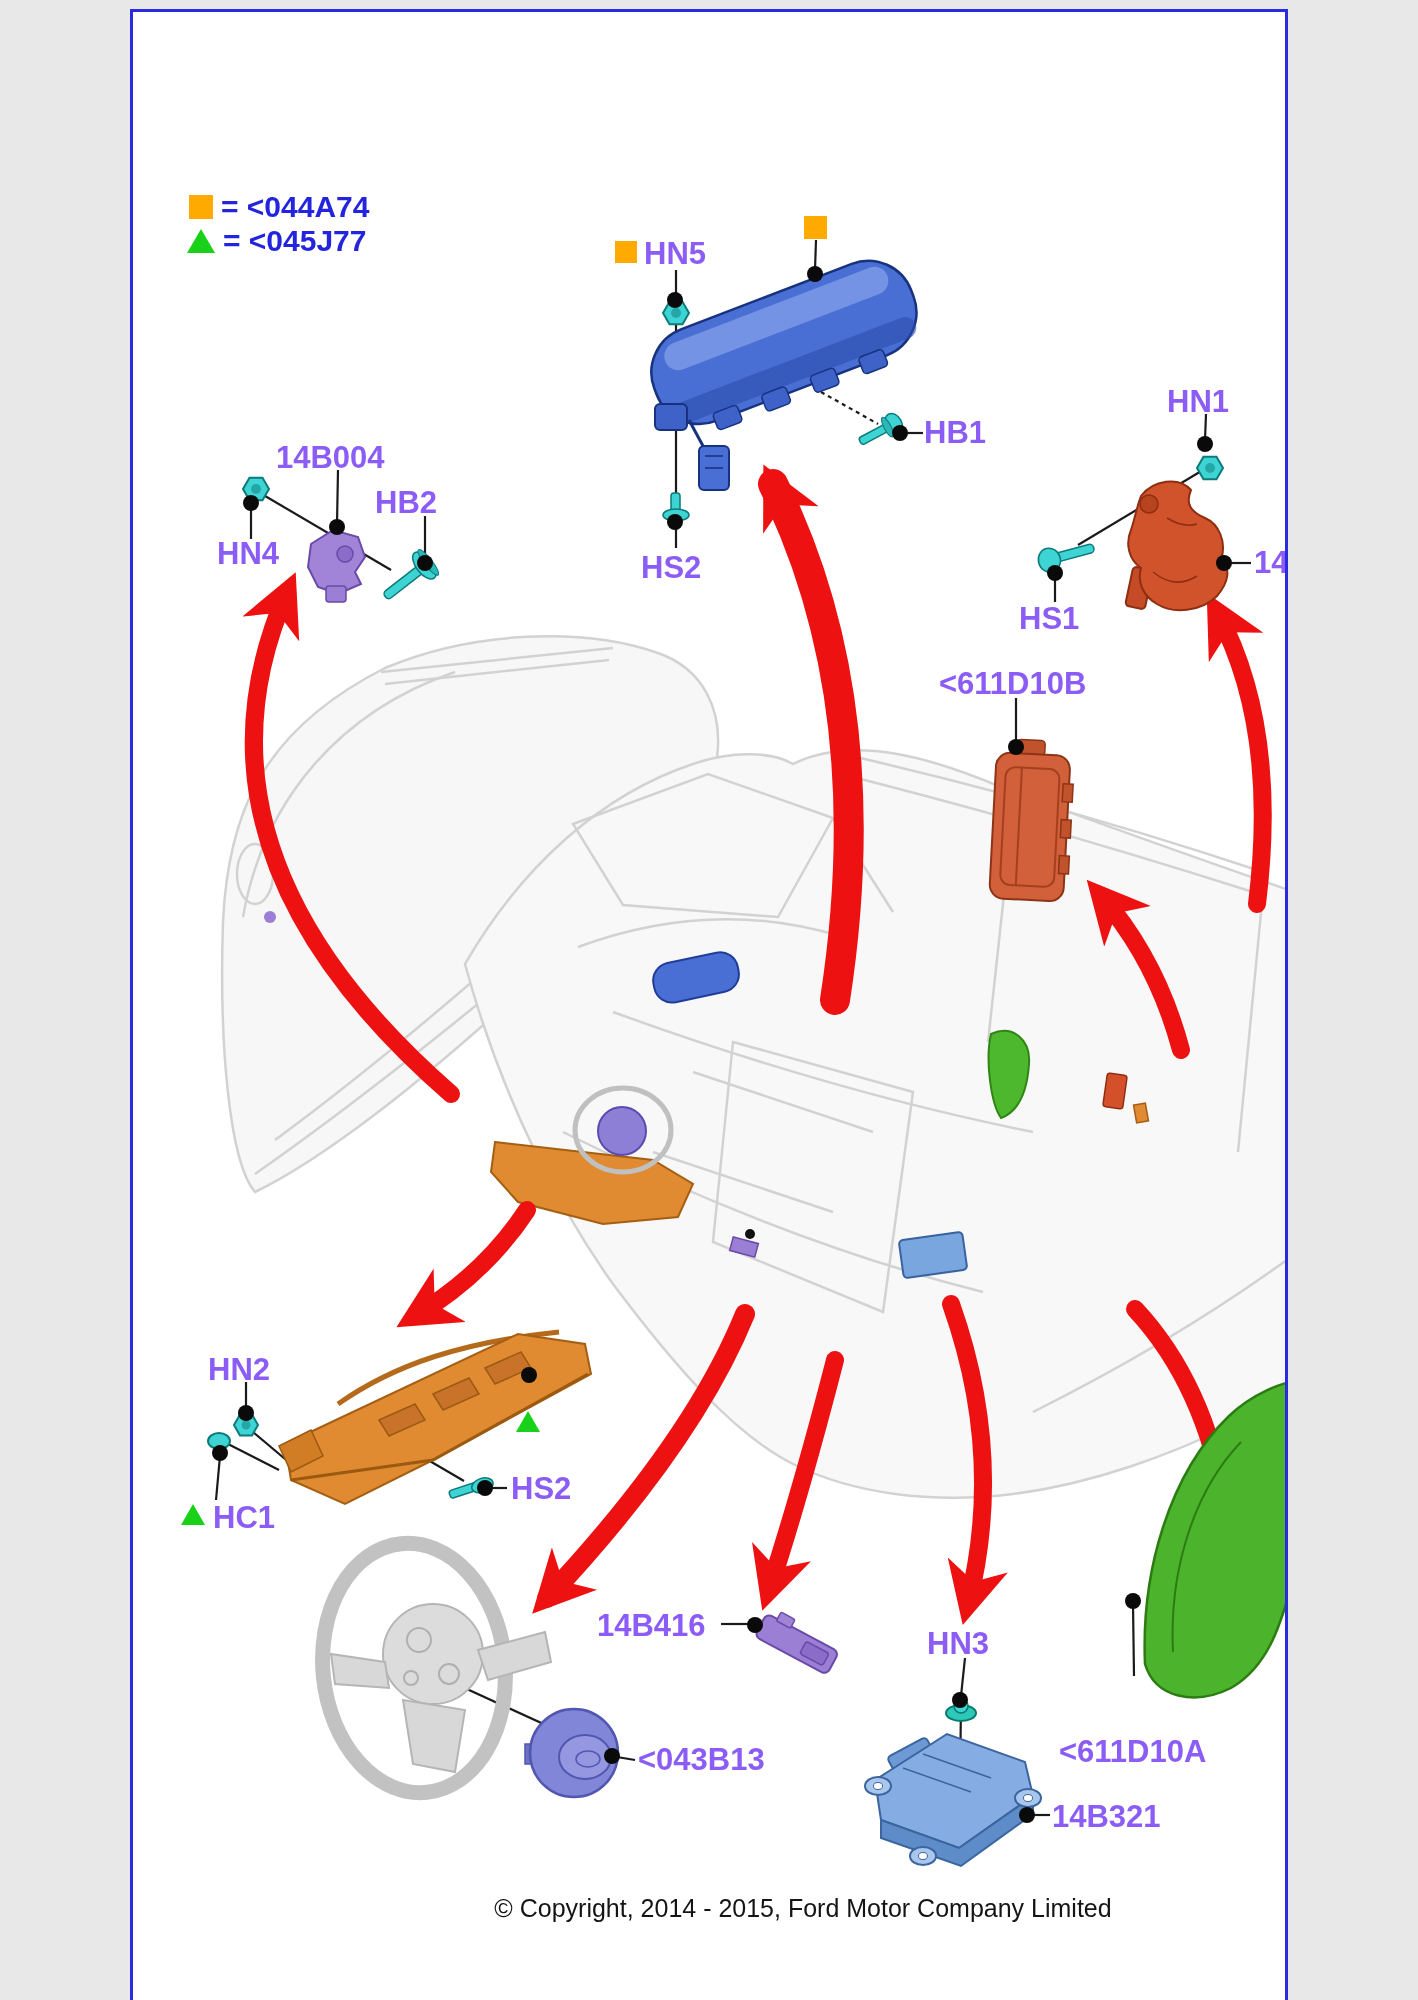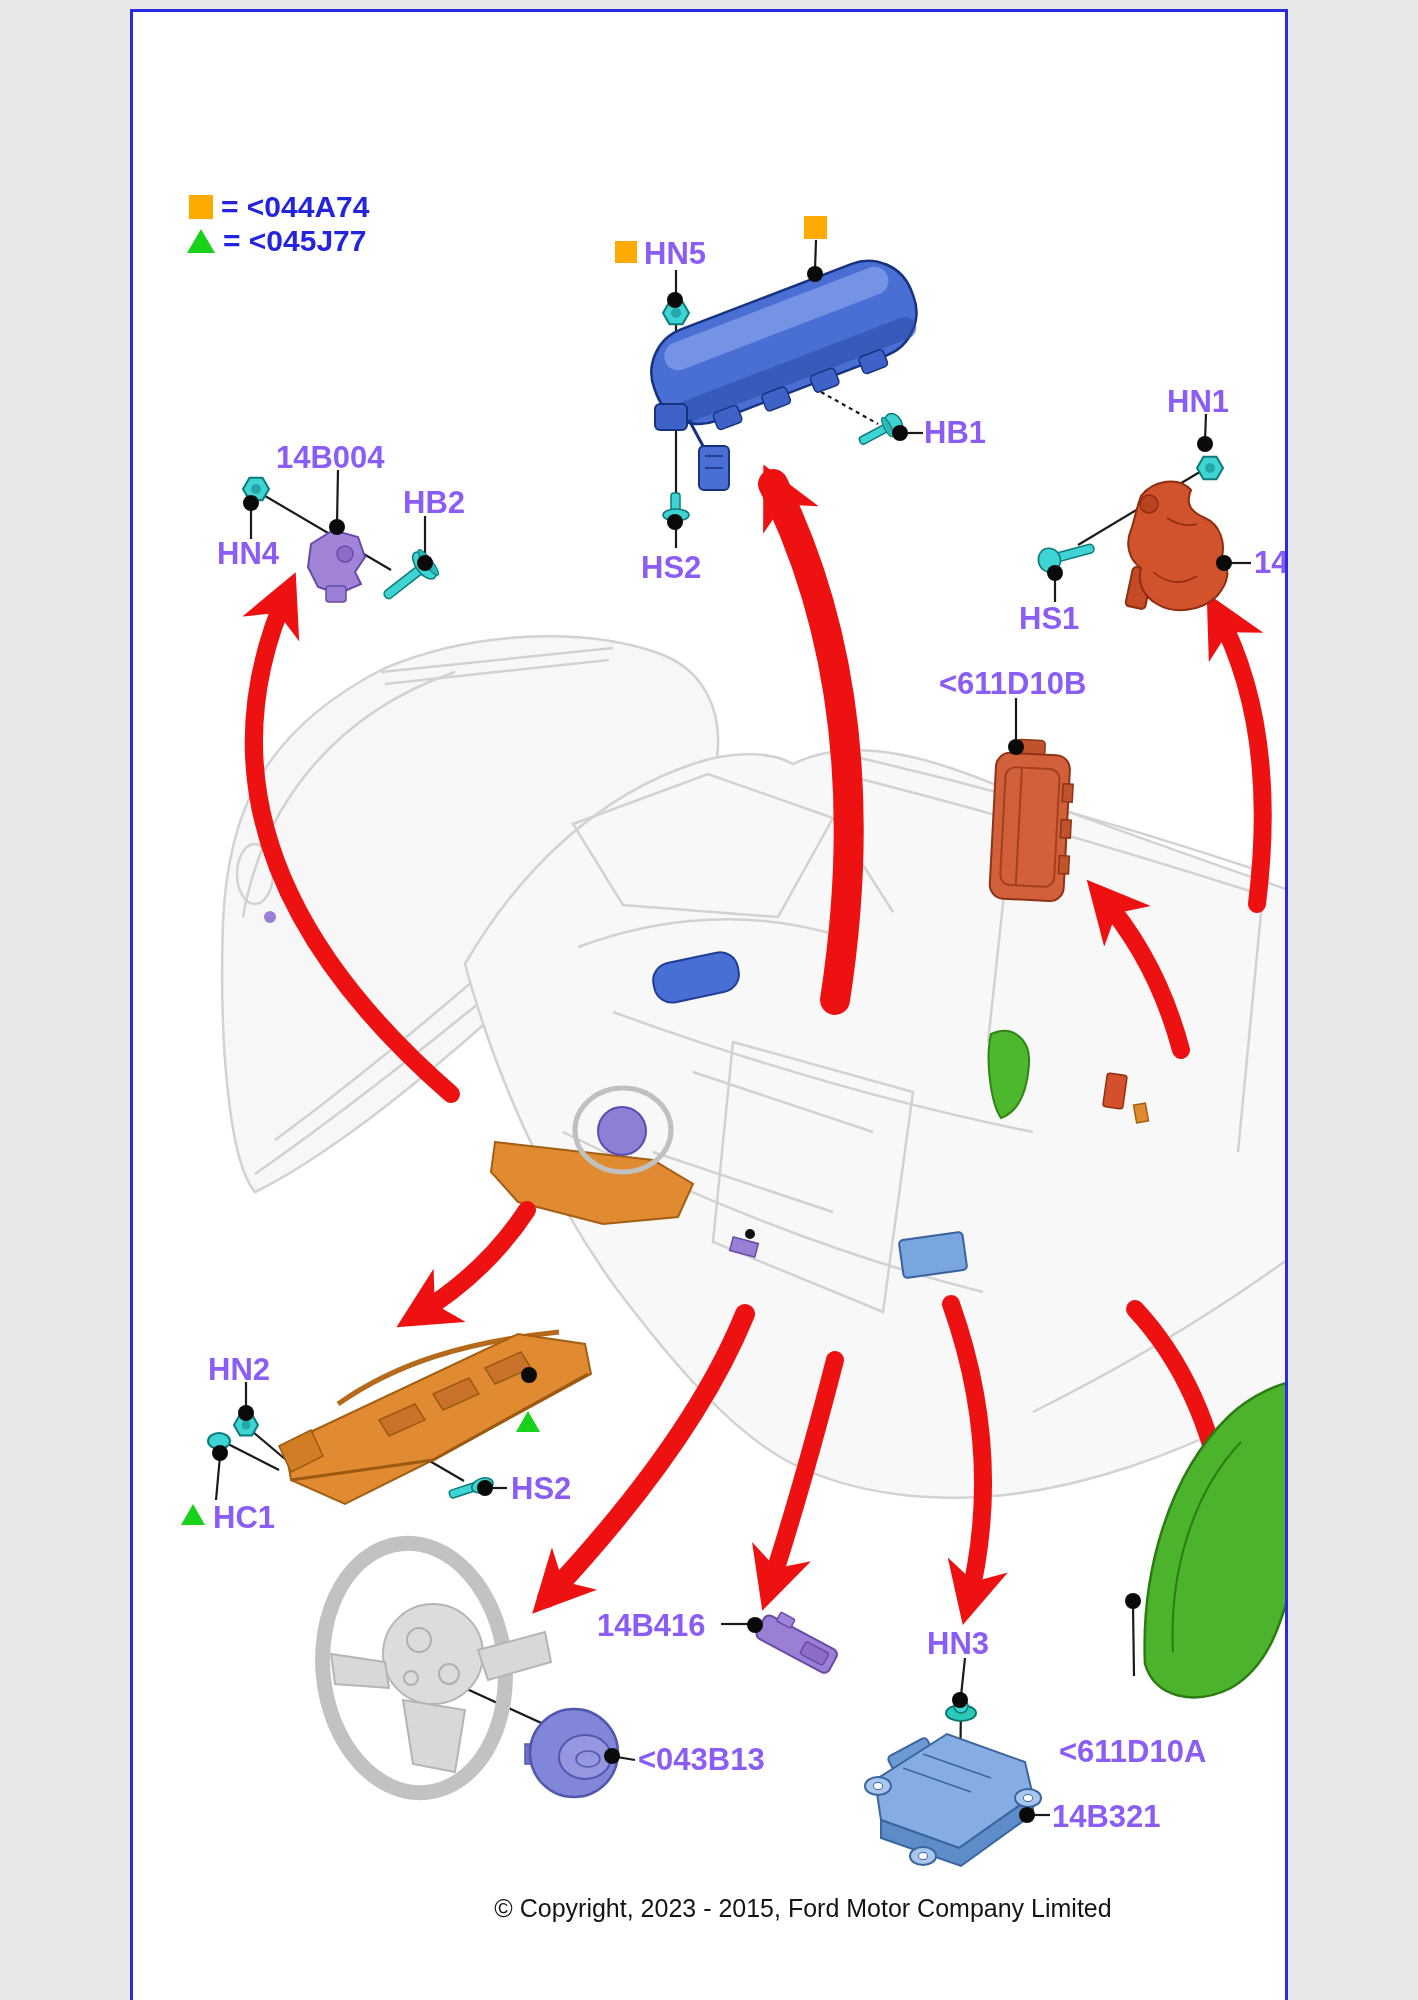--- a/index.html
+++ b/index.html
@@ -344,32 +344,32 @@
 <div class="lbl" style="left:791px;top:405px;">HB1</div>
 <div class="lbl" style="left:508px;top:540px;">HS2</div>
 
 <div class="lbl" style="left:1034px;top:374px;">HN1</div>
 <div class="lbl" style="left:1121px;top:535px;">14B345</div>
 <div class="lbl" style="left:886px;top:591px;">HS1</div>
 
 <div class="lbl" style="left:806px;top:656px;text-align:center;">&lt;611D10B</div>
 
 <div class="lbl" style="left:143px;top:430px;">14B004</div>
-<div class="lbl" style="left:270px;top:475px;">HB2</div>
+<div class="lbl" style="left:242px;top:475px;">HB2</div>
 <div class="lbl" style="left:84px;top:526px;">HN4</div>
 
 <div class="lbl" style="left:75px;top:1342px;">HN2</div>
 <span class="inline-marker tri small" style="left:48px;top:1492px;"></span>
 <div class="lbl" style="left:80px;top:1490px;">HC1</div>
 <div class="lbl" style="left:378px;top:1461px;">HS2</div>
 <span class="inline-marker tri small" style="left:383px;top:1399px;"></span>
 
 <div class="lbl" style="left:464px;top:1598px;">14B416</div>
 <div class="lbl" style="left:505px;top:1732px;">&lt;043B13</div>
 
 <div class="lbl" style="left:794px;top:1616px;">HN3</div>
 <div class="lbl" style="left:919px;top:1789px;">14B321</div>
 <div class="lbl" style="left:926px;top:1724px;">&lt;611D10A</div>
 
 
-<div class="copyright">© Copyright, 2023 - 2015, Ford Motor Company Limited</div>
+<div class="copyright">© Copyright, 2014 - 2015, Ford Motor Company Limited</div>
 
 </div>
 
 </body></html>

